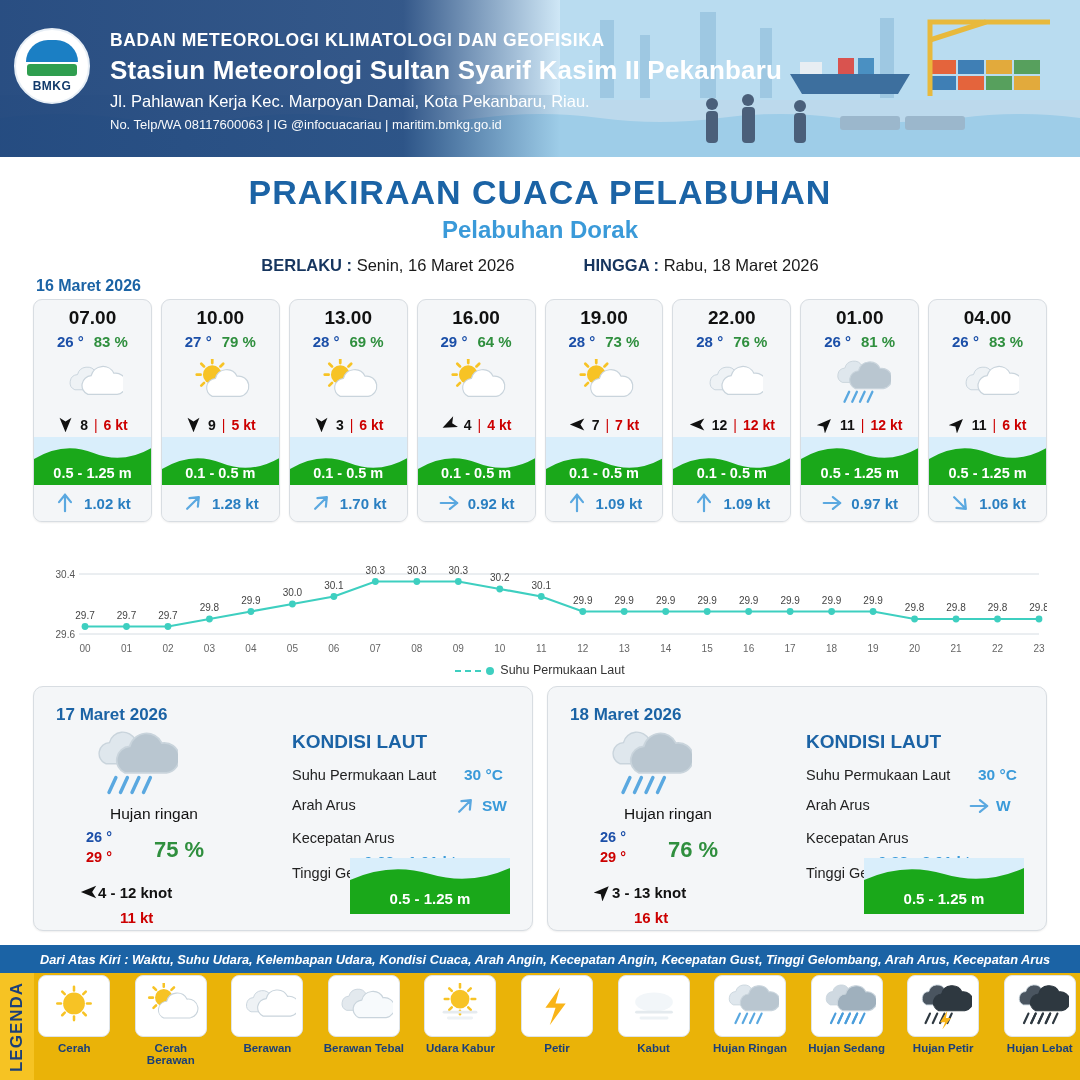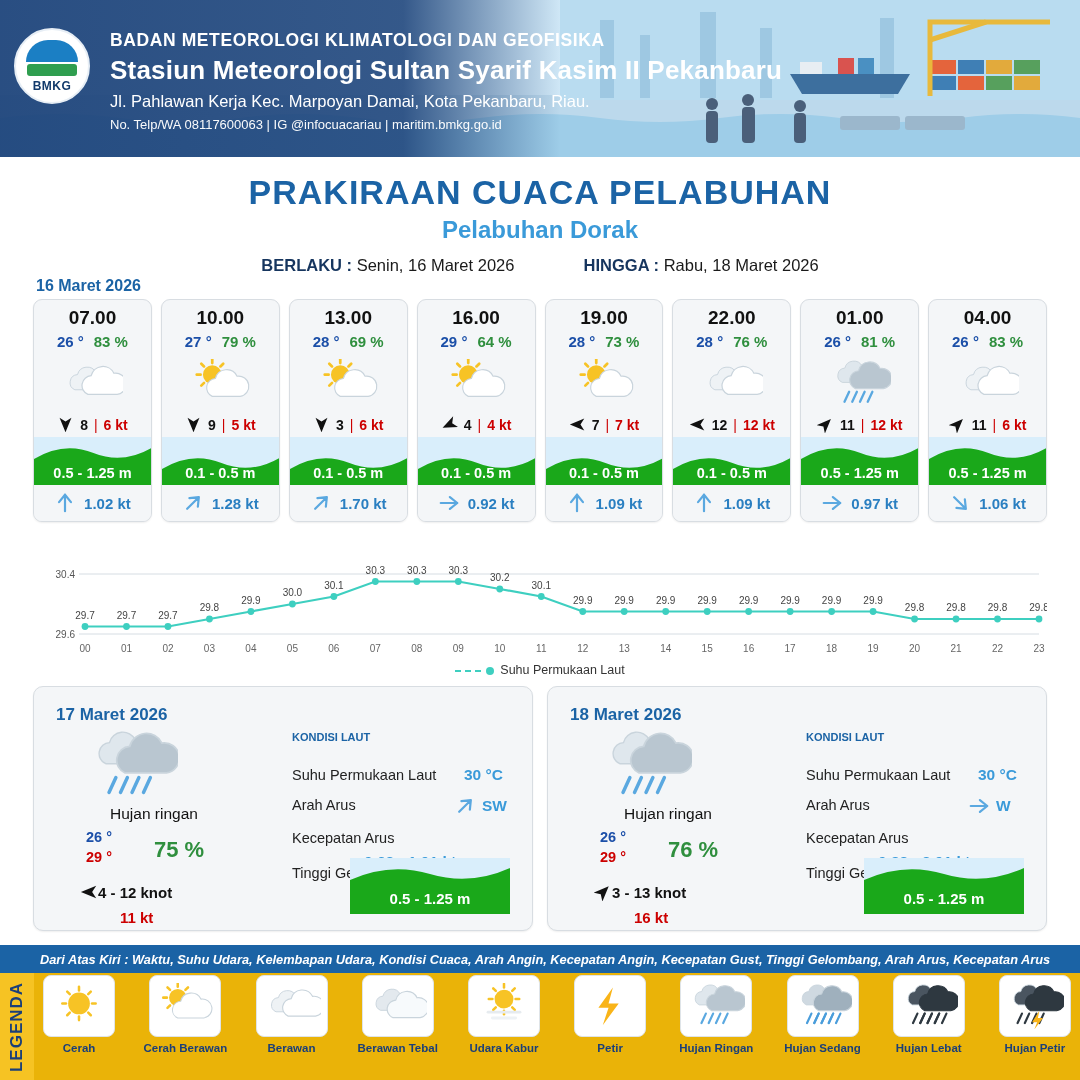--- a/index.html
+++ b/index.html
@@ -83,21 +83,21 @@
   }
   .dp-date { position:absolute; left:22px; top:18px; font-size:17px; font-weight:bold; color:#1b63a5;}
   .dp-icon { position:absolute; left:52px; top:42px; }
   .dp-cond { position:absolute; left:0; top:118px; width:240px; text-align:center; font-size:15.5px; color:#111;}
   .dp-temps { position:absolute; left:52px; top:142px; font-size:14.5px; }
   .dp-temps .tmin { color:#1b4fa8; font-weight:bold; }
   .dp-temps .tmax { color:#c00; font-weight:bold; margin-top:4px;}
   .dp-hum { position:absolute; left:120px; top:150px; font-size:22px; font-weight:bold; color:#2f8f3e;}
   .dp-wind { position:absolute; left:46px; top:196px; display:flex; align-items:center; gap:0; font-size:15px; font-weight:bold; color:#111;}
   .dp-gust { position:absolute; left:86px; top:222px; font-size:15px; font-weight:bold; color:#c00;}
-  .dp-sea-title { position:absolute; left:258px; top:44px; font-size:11px; font-weight:bold; color:#1b63a5;}
+  .dp-sea-title { position:absolute; left:258px; top:44px; font-size:19px; font-weight:bold; color:#1b63a5;}
   .dp-r { position:absolute; left:258px; font-size:14.5px; color:#222;}
   .dp-rv { position:absolute; font-size:15.5px; font-weight:bold; color:#3a9ad9;}
   .dp-wavebox { position:absolute; right:22px; bottom:16px; width:160px; height:56px; }
   .dp-wavebox .val { position:absolute; left:50%; transform:translateX(-50%); bottom:7px; font-size:15px; font-weight:bold; color:#fff; white-space:nowrap;}
 
   
   .legendwrap { position:absolute; left:0; top:945px; width:1080px; height:135px; background:#eab308; }
   .legend-strip {
     position:absolute; left:0; top:0; width:1080px; height:28px;
     background:#1b63a5; color:#fff; font-size:12.8px; font-style:italic; font-weight:bold;
@@ -850,20 +850,30 @@
           <div class="box">
             <svg width="58" height="45.24" viewBox="0 0 80 62">
               <path d="M44 6 L24 34 h14 l-8 24 22 -30 h-14 z" fill="#f9b418"></path>
             </svg>
           </div>
                <div class="cap">Petir</div>
         </div>
         <div class="legend-item">
           <div class="box">
             <svg width="58" height="45.24" viewBox="0 0 80 62">
+              <ellipse cx="40" cy="26" rx="26" ry="13" fill="#f2f6f9"></ellipse>
+              <rect x="14" y="38" width="52" height="4" rx="2" fill="#e4eaee"></rect>
+              <rect x="20" y="46" width="40" height="4" rx="2" fill="#edf2f5"></rect>
+            </svg>
+          </div>
+               <div class="cap">Kabut</div>
+        </div>
+        <div class="legend-item">
+          <div class="box">
+            <svg width="58" height="45.24" viewBox="0 0 80 62">
               <g transform="translate(6,6) scale(0.8)">
                 <path d="M14 30 a12 12 0 0 1 4 -23 a15 15 0 0 1 28 -3 a12 12 0 0 1 4 26 z" fill="#dfe7ed" stroke="#c9d4dc" stroke-width="1.5"></path>
               </g>
               <g transform="translate(20,8) scale(1)">
                 <path d="M14 30 a12 12 0 0 1 4 -23 a15 15 0 0 1 28 -3 a12 12 0 0 1 4 26 z" fill="#b9c6d0" stroke="#c9d4dc" stroke-width="1.5"></path>
               </g>
               <line x1="26" y1="42" x2="20" y2="55" stroke="#5aa8e0" stroke-width="3" stroke-linecap="round"></line>
               <line x1="36" y1="42" x2="30" y2="55" stroke="#5aa8e0" stroke-width="3" stroke-linecap="round"></line>
               <line x1="46" y1="42" x2="40" y2="55" stroke="#5aa8e0" stroke-width="3" stroke-linecap="round"></line>
               <line x1="56" y1="42" x2="50" y2="55" stroke="#5aa8e0" stroke-width="3" stroke-linecap="round"></line>
@@ -894,46 +904,46 @@
         </div>
         <div class="legend-item">
           <div class="box">
             <svg width="58" height="45.24" viewBox="0 0 80 62">
               <g transform="translate(6,6) scale(0.8)">
                 <path d="M14 30 a12 12 0 0 1 4 -23 a15 15 0 0 1 28 -3 a12 12 0 0 1 4 26 z" fill="#4a5560" stroke="#c9d4dc" stroke-width="1.5"></path>
               </g>
               <g transform="translate(20,8) scale(1)">
                 <path d="M14 30 a12 12 0 0 1 4 -23 a15 15 0 0 1 28 -3 a12 12 0 0 1 4 26 z" fill="#2e3840" stroke="#2e3840" stroke-width="1.5"></path>
               </g>
+              <line x1="22" y1="42" x2="16" y2="55" stroke="#2e3840" stroke-width="3" stroke-linecap="round"></line>
+              <line x1="32" y1="42" x2="26" y2="55" stroke="#2e3840" stroke-width="3" stroke-linecap="round"></line>
+              <line x1="42" y1="42" x2="36" y2="55" stroke="#2e3840" stroke-width="3" stroke-linecap="round"></line>
+              <line x1="52" y1="42" x2="46" y2="55" stroke="#2e3840" stroke-width="3" stroke-linecap="round"></line>
+              <path d="M46 38 L36 54 h7 l-4 10 12 -16 h-7 z" fill="#f9b418"></path>
+            </svg>
+          </div>
+               <div class="cap">Hujan Petir</div>
+        </div>
+        <div class="legend-item">
+          <div class="box">
+            <svg width="58" height="45.24" viewBox="0 0 80 62">
+              <g transform="translate(6,6) scale(0.8)">
+                <path d="M14 30 a12 12 0 0 1 4 -23 a15 15 0 0 1 28 -3 a12 12 0 0 1 4 26 z" fill="#4a5560" stroke="#c9d4dc" stroke-width="1.5"></path>
+              </g>
+              <g transform="translate(20,8) scale(1)">
+                <path d="M14 30 a12 12 0 0 1 4 -23 a15 15 0 0 1 28 -3 a12 12 0 0 1 4 26 z" fill="#2e3840" stroke="#2e3840" stroke-width="1.5"></path>
+              </g>
               <line x1="24" y1="42" x2="18" y2="55" stroke="#2e3840" stroke-width="3" stroke-linecap="round"></line>
               <line x1="34" y1="42" x2="28" y2="55" stroke="#2e3840" stroke-width="3" stroke-linecap="round"></line>
               <line x1="44" y1="42" x2="38" y2="55" stroke="#2e3840" stroke-width="3" stroke-linecap="round"></line>
               <line x1="54" y1="42" x2="48" y2="55" stroke="#2e3840" stroke-width="3" stroke-linecap="round"></line>
               <line x1="34" y1="42" x2="28" y2="55" stroke="#2e3840" stroke-width="3" stroke-linecap="round"></line>
               <line x1="44" y1="42" x2="38" y2="55" stroke="#2e3840" stroke-width="3" stroke-linecap="round"></line>
               <line x1="54" y1="42" x2="48" y2="55" stroke="#2e3840" stroke-width="3" stroke-linecap="round"></line>
               <line x1="64" y1="42" x2="58" y2="55" stroke="#2e3840" stroke-width="3" stroke-linecap="round"></line>
             </svg>
           </div>
                <div class="cap">Hujan Lebat</div>
         </div>
-        <div class="legend-item">
-          <div class="box">
-            <svg width="58" height="45.24" viewBox="0 0 80 62">
-              <g transform="translate(6,6) scale(0.8)">
-                <path d="M14 30 a12 12 0 0 1 4 -23 a15 15 0 0 1 28 -3 a12 12 0 0 1 4 26 z" fill="#4a5560" stroke="#c9d4dc" stroke-width="1.5"></path>
-              </g>
-              <g transform="translate(20,8) scale(1)">
-                <path d="M14 30 a12 12 0 0 1 4 -23 a15 15 0 0 1 28 -3 a12 12 0 0 1 4 26 z" fill="#2e3840" stroke="#2e3840" stroke-width="1.5"></path>
-              </g>
-              <line x1="22" y1="42" x2="16" y2="55" stroke="#2e3840" stroke-width="3" stroke-linecap="round"></line>
-              <line x1="32" y1="42" x2="26" y2="55" stroke="#2e3840" stroke-width="3" stroke-linecap="round"></line>
-              <line x1="42" y1="42" x2="36" y2="55" stroke="#2e3840" stroke-width="3" stroke-linecap="round"></line>
-              <line x1="52" y1="42" x2="46" y2="55" stroke="#2e3840" stroke-width="3" stroke-linecap="round"></line>
-              <path d="M46 38 L36 54 h7 l-4 10 12 -16 h-7 z" fill="#f9b418"></path>
-            </svg>
-          </div>
-               <div class="cap">Hujan Petir</div>
-        </div>
       </div>
   </div>
 
 </div>
 
 </body></html>

